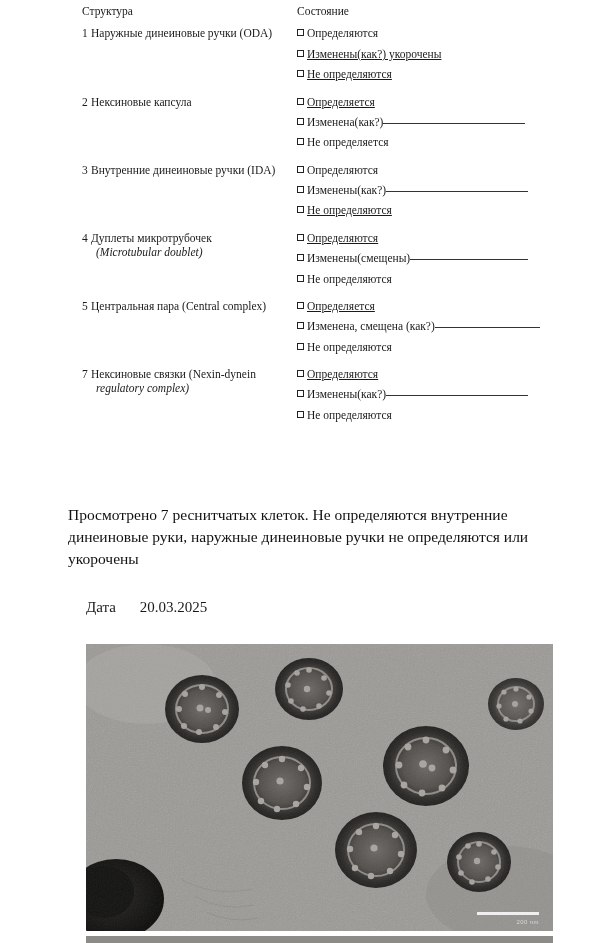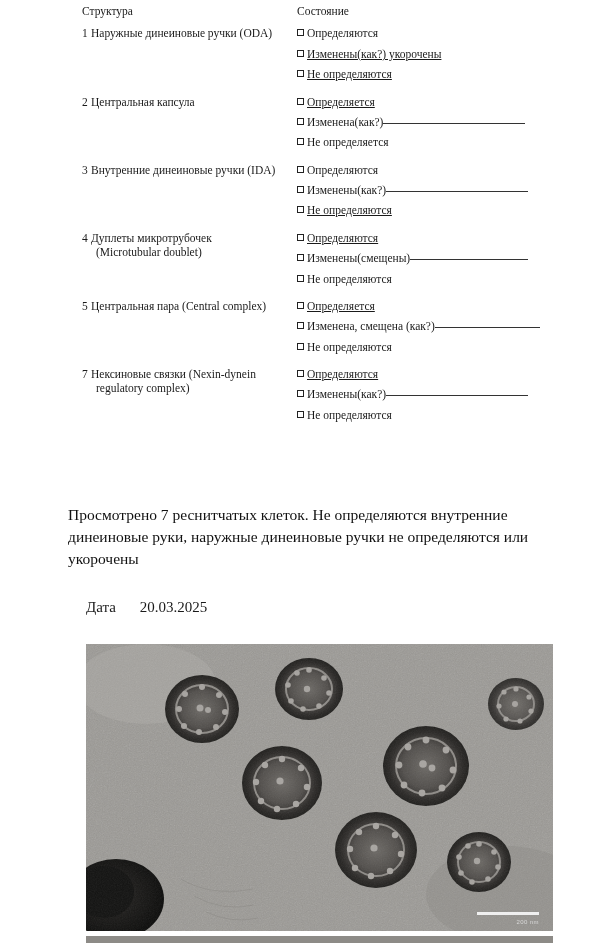--- a/index.html
+++ b/index.html
@@ -57,20 +57,21 @@
   .row-num {
     display: inline-block;
     width: 9px;
   }
   .struct-name {
     display: inline;
   }
   .struct-sub {
     display: block;
     padding-left: 14px;
+    font-style: italic;
   }
 
   .opt {
     white-space: nowrap;
     margin-bottom: 6px;
     font-size: 11.5px;
   }
   .opt:last-child { margin-bottom: 0; }
   .box {
     display: inline-block;
@@ -161,21 +162,21 @@
     <tbody id="tbody">
         <tr>
           <td class="col-struct"><span class="row-num">1</span><span class="struct-name">Наружные динеиновые ручки (ODA)</span></td>
           <td class="col-state">
             <div class="opt"><span class="box"></span><span>Определяются</span></div>
             <div class="opt"><span class="box"></span><span class="u">Изменены(как?) укорочены</span></div>
             <div class="opt"><span class="box"></span><span class="u">Не определяются</span></div>
           </td>
         </tr>
         <tr>
-          <td class="col-struct"><span class="row-num">2</span><span class="struct-name">Центральная капсула</span></td>
+          <td class="col-struct"><span class="row-num">2</span><span class="struct-name">Нексиновые капсула</span></td>
           <td class="col-state">
             <div class="opt"><span class="box"></span><span class="u">Определяется</span></div>
             <div class="opt"><span class="box"></span><span>Изменена(как?)</span><span class="rule" style="width: 142px;"></span></div>
             <div class="opt"><span class="box"></span><span>Не определяется</span></div>
           </td>
         </tr>
         <tr>
           <td class="col-struct"><span class="row-num">3</span><span class="struct-name">Внутренние динеиновые ручки (IDA)</span></td>
           <td class="col-state">
             <div class="opt"><span class="box"></span><span>Определяются</span></div>

